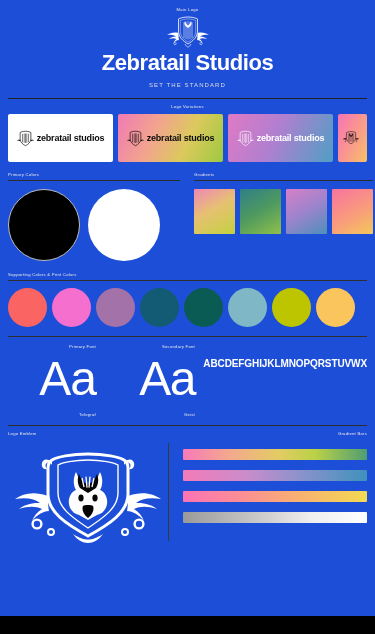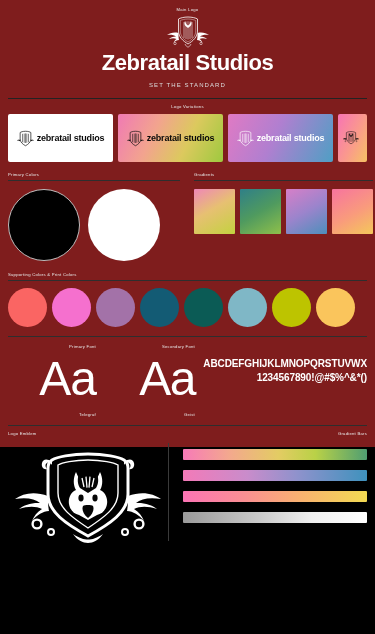--- a/index.html
+++ b/index.html
@@ -2,21 +2,21 @@
 <html><head>
 <meta charset="utf-8">
 <style>
   * { margin:0; padding:0; box-sizing:border-box; }
   html, body {
     width:375px; height:634px;
     background:#000000;
     font-family:"Liberation Sans", sans-serif;
     overflow:hidden;
   }
-  .page { width:375px; height:447px; background:#7f1d1d; position:relative; }
+  .page { width:375px; height:616px; background:#1d4ed8; position:relative; }
 
   .micro-label {
     font-size:4.2px; letter-spacing:0.25px; color:#e8e8e8;
     font-weight:400; white-space:nowrap;
   }
 
   
   .header { padding-top:7px; text-align:center; }
   .header .micro-label { display:block; margin-bottom:3px; }
   .crest-main { display:block; margin:0 auto; }
@@ -259,21 +259,20 @@
       <div class="aa">Aa</div>
       <div class="micro-label font-name">Telegraf</div>
     </div>
     <div class="typo-col tc2">
       <div class="micro-label">Secondary Font</div>
       <div class="aa aa-sec">Aa</div>
       <div class="micro-label font-name">Geist</div>
     </div>
     <div class="typo-col tc3">
       <div class="specimen">ABCDEFGHIJKLMNOPQRSTUVWX</div>
-      <div class="specimen">1234567890!@#$%^&amp;*()</div>
     </div>
   </div>
   <div class="typo-rule"></div>
 
   <div class="bottom">
     <div class="bottom-heads">
       <span class="micro-label">Logo Emblem</span>
       <span class="micro-label">Gradient Bars</span>
     </div>
     <div class="bottom-body">

